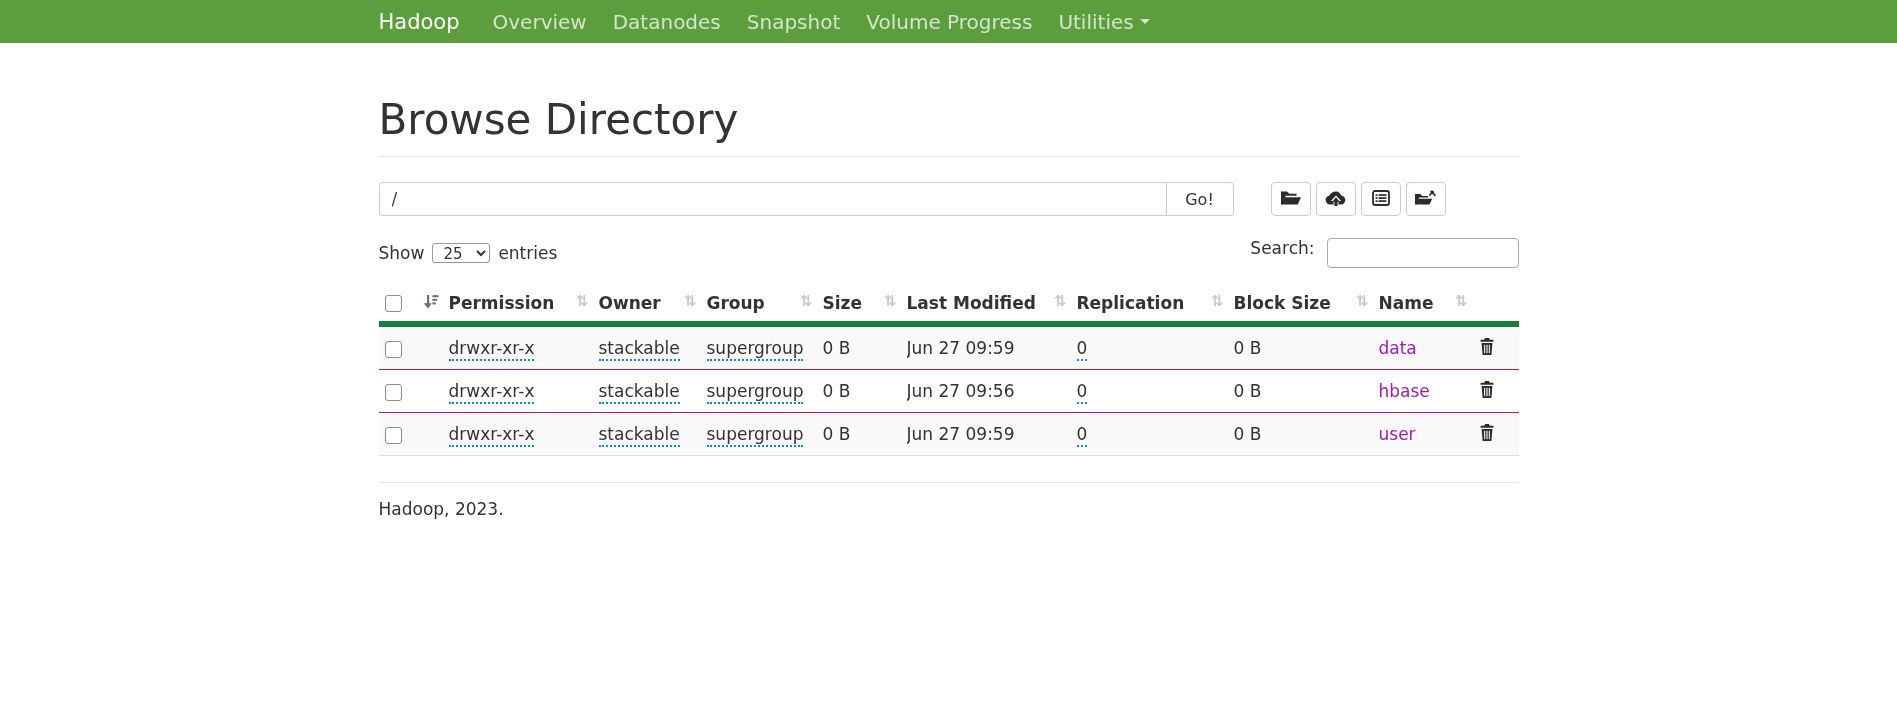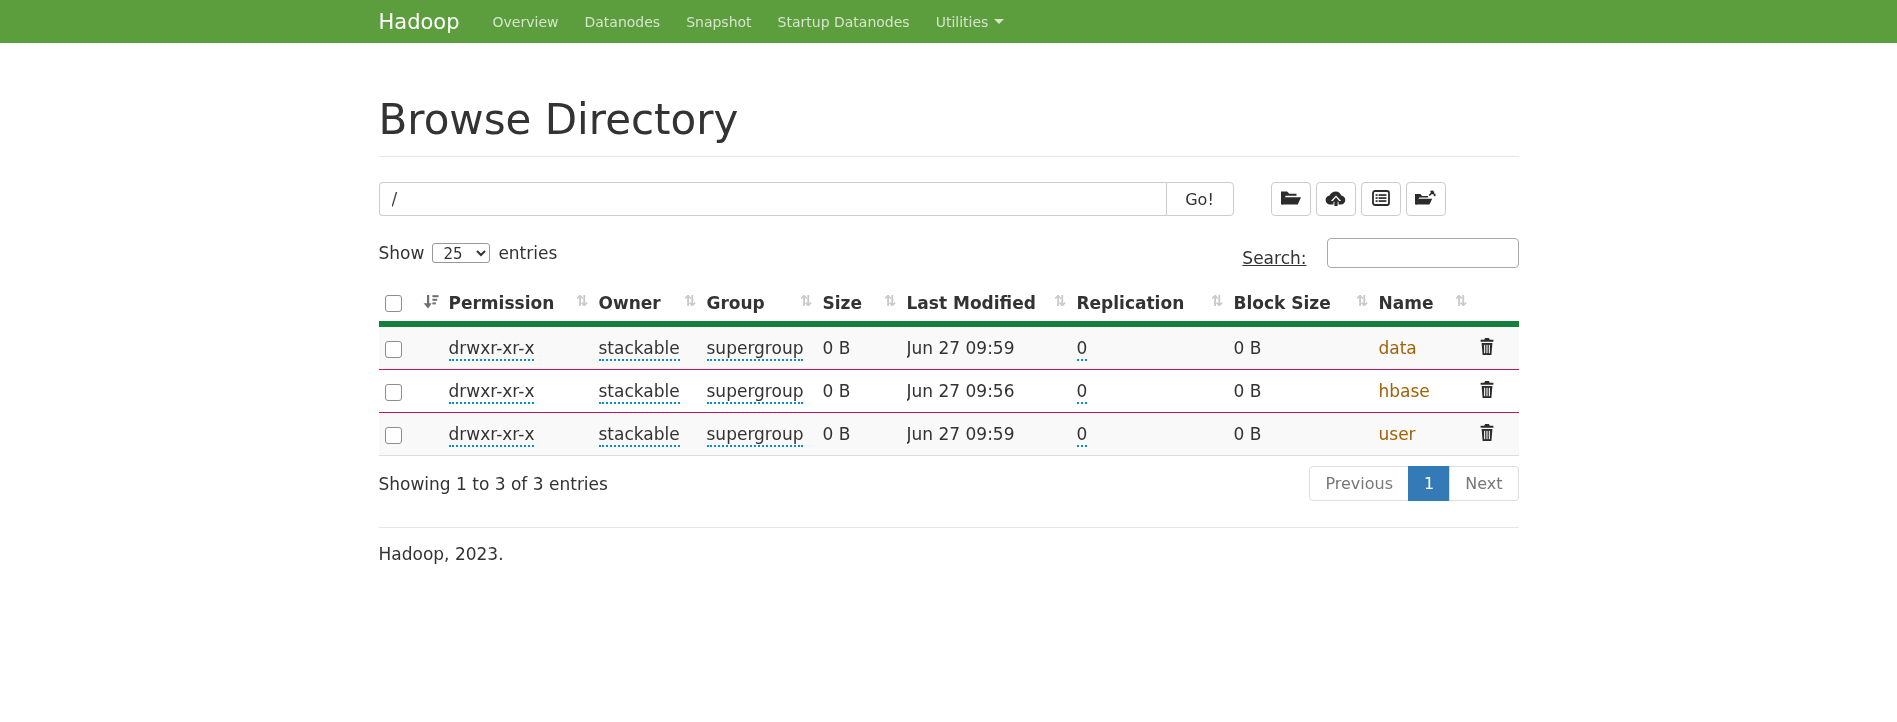--- a/index.html
+++ b/index.html
@@ -11,21 +11,21 @@
     min-height: 722px;
     width: 100%;
   }
   .container { width: 1170px; margin: 0 auto; padding: 0 15px; }
 
   
   .navbar { background: #5c9e3e; height: 43px; width: 100%; }
   .navbar .container { display: flex; align-items: center; height: 100%; }
   .brand { color: #ffffff; font-size: 21px; text-decoration: none; margin-right: 20px; cursor: pointer; }
   .nav-links { display: flex; align-items: center; height: 100%; }
-  .nav-link { color: #d4e5ca; font-size: 14px; padding: 8px 13px; text-decoration: none; cursor: pointer; display: flex; align-items: center; height: 100%; }
+  .nav-link { color: #d4e5ca; font-size: 20px; padding: 8px 13px; text-decoration: none; cursor: pointer; display: flex; align-items: center; height: 100%; }
   .caret { display: inline-block; width: 0; height: 0; margin-left: 6px; vertical-align: middle;
            border-top: 5px solid #d4e5ca; border-left: 5px solid transparent; border-right: 5px solid transparent; }
 
   
   h1.page-title { font-size: 42px; font-weight: 400; margin: 52px 0 12px; color: #333; }
   hr.divider { border: 0; border-top: 1px solid #e5e5e5; margin: 12px 0 0; }
 
   
   .toolbar-row { display: flex; align-items: flex-start; margin-top: 25px; }
   .input-group { display: flex; width: 855px; }
@@ -35,34 +35,34 @@
             font-size: 16px; color: #333; cursor: pointer; font-family: inherit; }
   .icon-group { margin-left: 37px; display: flex; gap: 5px; }
   .icon-btn { width: 40px; height: 34px; border: 1px solid #ccc; background: #fff; border-radius: 4px;
               display: flex; align-items: center; justify-content: center; cursor: pointer; padding: 0; }
 
   
   .controls-row { display: flex; justify-content: space-between; align-items: center; margin-top: 22px; }
   .show-entries { display: flex; align-items: center; gap: 8px; }
   .page-size-select { width: 58px; height: 20px; border: 1px solid #999; border-radius: 3px; font-size: 15px;
                       font-family: inherit; color: #333; padding: 0 2px 0 6px; background: #fff; }
-  .search-box { display: flex; align-items: flex-end; gap: 20px; text-decoration: underline; }
+  .search-box { display: flex; align-items: flex-start; gap: 12px; }
   .search-input { width: 192px; height: 30px; border: 1px solid #a9a9a9; border-radius: 4px; padding: 0 8px;
                   font-size: 16px; font-family: inherit; outline: none; }
 
   
   table.dir-table { width: 100%; border-collapse: collapse; margin-top: 16px; table-layout: fixed; }
   .dir-table th { text-align: left; font-weight: bold; font-size: 17px; color: #333;
                   padding: 8px 26px 8px 0; border-bottom: 6px solid #15803d; position: relative; cursor: pointer; }
   .sort-icon { position: absolute; right: 10px; top: 8px; color: #c9c9c9; font-size: 15px; }
   .dir-table td { padding: 9px 8px 9px 0; border-top: 1px solid #be185d; font-size: 17px; overflow: hidden; white-space: nowrap; }
   .dir-table tbody tr:nth-child(odd) { background: #f9f9f9; }
   .dir-table tbody { border-bottom: 1px solid #ddd; }
   .editable { border-bottom: 2px dotted #0b8ccb; padding-bottom: 1px; cursor: pointer; }
-  .name-link { color: #a16207; text-decoration: none; cursor: pointer; }
+  .name-link { color: #a21caf; text-decoration: none; cursor: pointer; }
   .row-checkbox, .selectall-checkbox {
     appearance: none; -webkit-appearance: none; width: 17px; height: 17px; border: 1px solid #8d8d8d;
     border-radius: 3px; background: #fff; margin: 0 0 0 6px; vertical-align: middle; cursor: pointer;
   }
   th.check-col-h { padding-right: 0; }
   .trash-btn { background: none; border: none; padding: 2px; cursor: pointer; }
   .sortamount-icon { margin-left: 16px; vertical-align: middle; }
 
   
   .footer-row { display: flex; justify-content: space-between; align-items: center; margin-top: 10px; }
@@ -81,21 +81,21 @@
 </head>
 <body>
 
 <nav class="navbar">
   <div class="container">
     <a class="brand">Hadoop</a>
     <div class="nav-links">
       <a class="nav-link">Overview</a>
       <a class="nav-link">Datanodes</a>
       <a class="nav-link">Snapshot</a>
-      <a class="nav-link">Startup Datanodes</a>
+      <a class="nav-link">Volume Progress</a>
       <a class="nav-link">
         <span>Utilities</span>
         <span class="caret"></span>
       </a>
     </div>
   </div>
 </nav>
 
 <div class="container">
 
@@ -294,25 +294,17 @@
                 <rect x="6.45" y="6.8" width="1.1" height="8.4" fill="#f9f9f9"></rect>
                 <rect x="8.8" y="6.8" width="1.1" height="8.4" fill="#f9f9f9"></rect>
               </svg>
             </span>
           </button>
         </td>
       </tr>
     </tbody>
   </table>
 
-  <div class="footer-row">
-    <div class="table-info">Showing 1 to 3 of 3 entries</div>
-    <ul class="pagination">
-      <li class="page-item first">Previous</li>
-      <li class="page-item active">1</li>
-      <li class="page-item last">Next</li>
-    </ul>
-  </div>
 
   <hr class="footer-divider">
   <div class="page-footer">Hadoop, 2023.</div>
 
 </div>
 
 </body></html>

